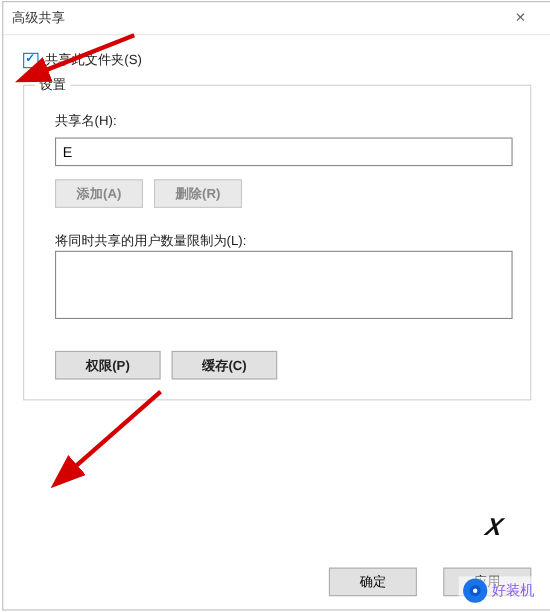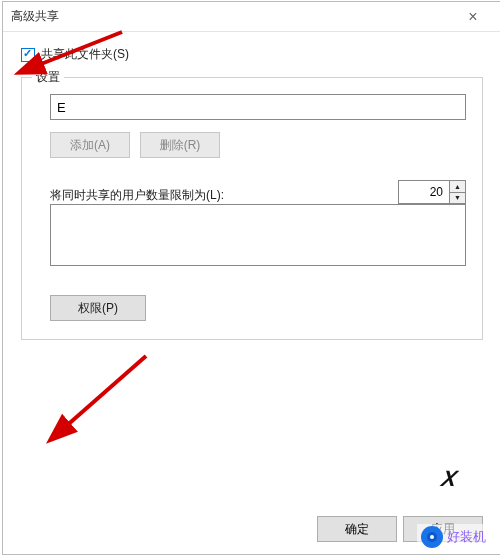--- a/index.html
+++ b/index.html
@@ -9,31 +9,31 @@
   .titlebar .title { flex: 1; }
   .titlebar .close { width: 40px; text-align: center; font-size: 16px; color: #666; }
   .content { padding: 14px 18px; font-size: 12px; color: #222; }
   .chk-row { display: flex; align-items: center; gap: 6px; margin-bottom: 14px; }
   .chk { width: 14px; height: 14px; border: 1px solid #0078d7; display: flex; align-items: center; justify-content: center; color: #0078d7; font-size: 11px; line-height: 1; position: relative; }
   .chk::after { content: "✓"; position: absolute; top: -1px; left: 1px; font-weight: bold; }
   .groupbox { border: 1px solid #d0d0d0; padding: 16px 16px 18px 28px; margin-top: 4px; position: relative; }
   .group-legend { position: absolute; top: -9px; left: 10px; background: #fff; padding: 0 4px; font-size: 12px; }
   .field-label { margin: 8px 0 6px 0; display: block; }
   .textbox { width: 100%; height: 26px; border: 1px solid #888; padding: 2px 6px; font-size: 13px; }
-  .btn-row { display: flex; gap: 10px; margin-top: 12px; }
+  .btn-row { display: flex; gap: 10px; margin-top: 12px; font-weight: bold; }
   .btn { min-width: 80px; height: 26px; border: 1px solid #adadad; background: #e1e1e1; font-size: 12px; display: flex; align-items: center; justify-content: center; padding: 0 10px; cursor: default; }
   .btn.disabled { color: #888; background: #e9e9e9; border-color: #c7c7c7; }
   .limit-row { display: flex; align-items: flex-end; justify-content: space-between; margin-top: 22px; }
   .spinner { display: flex; align-items: stretch; border: 1px solid #888; height: 24px; }
   .spinner input { width: 50px; border: none; text-align: right; padding: 0 6px; font-size: 12px; outline: none; }
   .spinner .arrows { display: flex; flex-direction: column; width: 16px; border-left: 1px solid #888; }
   .spinner .arrow { flex:1; display:flex; align-items:center; justify-content:center; font-size:7px; background:#f0f0f0; border-bottom:1px solid #888; line-height:1; }
   .spinner .arrow:last-child { border-bottom:none; }
   .textarea { width: 100%; height: 62px; border: 1px solid #888; resize: none; padding: 4px; font-size: 12px; }
-  .footer { position: absolute; bottom: 12px; right: 18px; display: flex; gap: 6px; }
+  .footer { position: absolute; bottom: 12px; right: 18px; display: flex; gap: 24px; }
   .footer .btn { min-width: 80px; height: 26px; }
   
   .arrow-ann { position: absolute; pointer-events: none; }
   .arrow-ann svg { overflow: visible; }
   
   .wm1 { position:absolute; right:42px; bottom:64px; font-size:16px; font-weight:bold; font-style:italic; color:#111; letter-spacing:1px; display:flex; align-items:center; gap:4px; }
   .wm1 .xicon { font-size:22px; font-weight:900; transform: skewX(-12deg); }
   .wm2 { position:absolute; right:10px; bottom:6px; display:flex; align-items:center; gap:4px; font-size:13px; color:#8b5cf6; background:rgba(255,255,255,0.6); padding:2px 4px; }
   .wm2 .circle { width:22px; height:22px; border-radius:50%; background:#1a73e8; display:flex; align-items:center; justify-content:center; }
   .wm2 .circle .inner { width:10px; height:10px; border-radius:50%; background:#fff; border:3px solid #0b57d0; }
@@ -50,42 +50,37 @@
   <div class="content">
 
     <div class="chk-row">
       <span class="chk"></span>
       <span>共享此文件夹(S)</span>
     </div>
 
     <div class="groupbox">
       <span class="group-legend">设置</span>
 
+      <span class="field-label">共享名(H):</span>
       <input class="textbox" type="text" value="E" style="">
 
       <div class="btn-row">
         <div class="btn disabled">添加(A)</div>
         <div class="btn disabled">删除(R)</div>
       </div>
 
       <div class="limit-row">
         <span>将同时共享的用户数量限制为(L):</span>
-        <div class="spinner">
-          <input type="text" value="20" style="">
-          <div class="arrows">
-            <div class="arrow">▲</div>
-            <div class="arrow">▼</div>
-          </div>
-        </div>
       </div>
 
       <textarea class="textarea" style=""></textarea>
 
       <div class="btn-row" style="margin-top:26px;">
         <div class="btn" style="min-width:96px;">权限(P)</div>
+        <div class="btn" style="min-width:96px;">缓存(C)</div>
       </div>
     </div>
   </div>
 
   <div class="footer">
     <div class="btn">确定</div>
     <div class="btn">应用</div>
   </div>
 </div>
 

